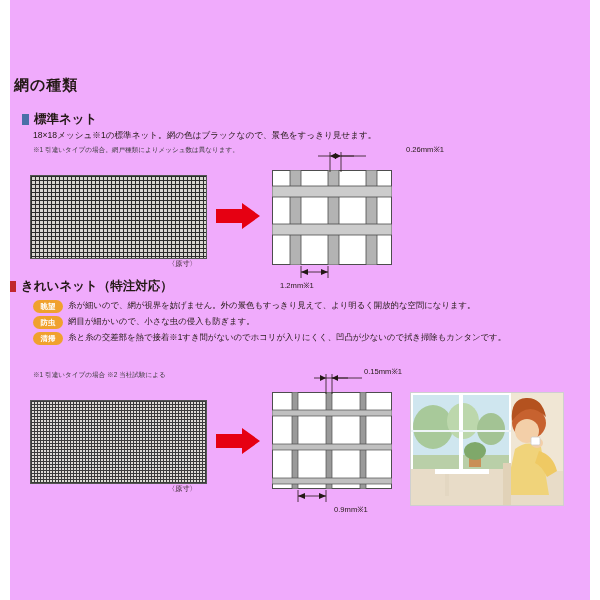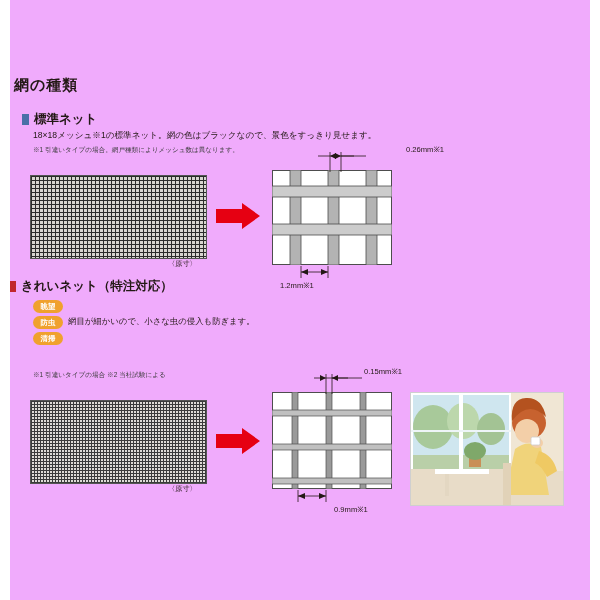--- a/index.html
+++ b/index.html
@@ -238,27 +238,29 @@
     </div>
 
     <div class="sec-head sec2">
       <span class="marker"></span>
       <span>きれいネット（特注対応）</span>
     </div>
 
     <div class="features">
       <div class="frow">
         <span class="fbadge">眺望</span>
+        <span class="ftext">糸が細いので、網が視界を妨げません。外の景色もすっきり見えて、より明るく開放的な空間になります。</span>
       </div>
       <div class="frow">
         <span class="fbadge">防虫</span>
         <span class="ftext">網目が細かいので、小さな虫の侵入も防ぎます。</span>
       </div>
       <div class="frow">
         <span class="fbadge">清掃</span>
+        <span class="ftext">糸と糸の交差部を熱で接着※1すき間がないのでホコリが入りにくく、凹凸が少ないので拭き掃除もカンタンです。</span>
       </div>
     </div>
 
     <div class="footnote">※1 引違いタイプの場合 ※2 当社試験による</div>
 
     <div class="mesh-photo mesh2">
       <div class="mesh-inner"></div>
     </div>
     <div class="mesh-caption cap2">〈原寸〉</div>
 

